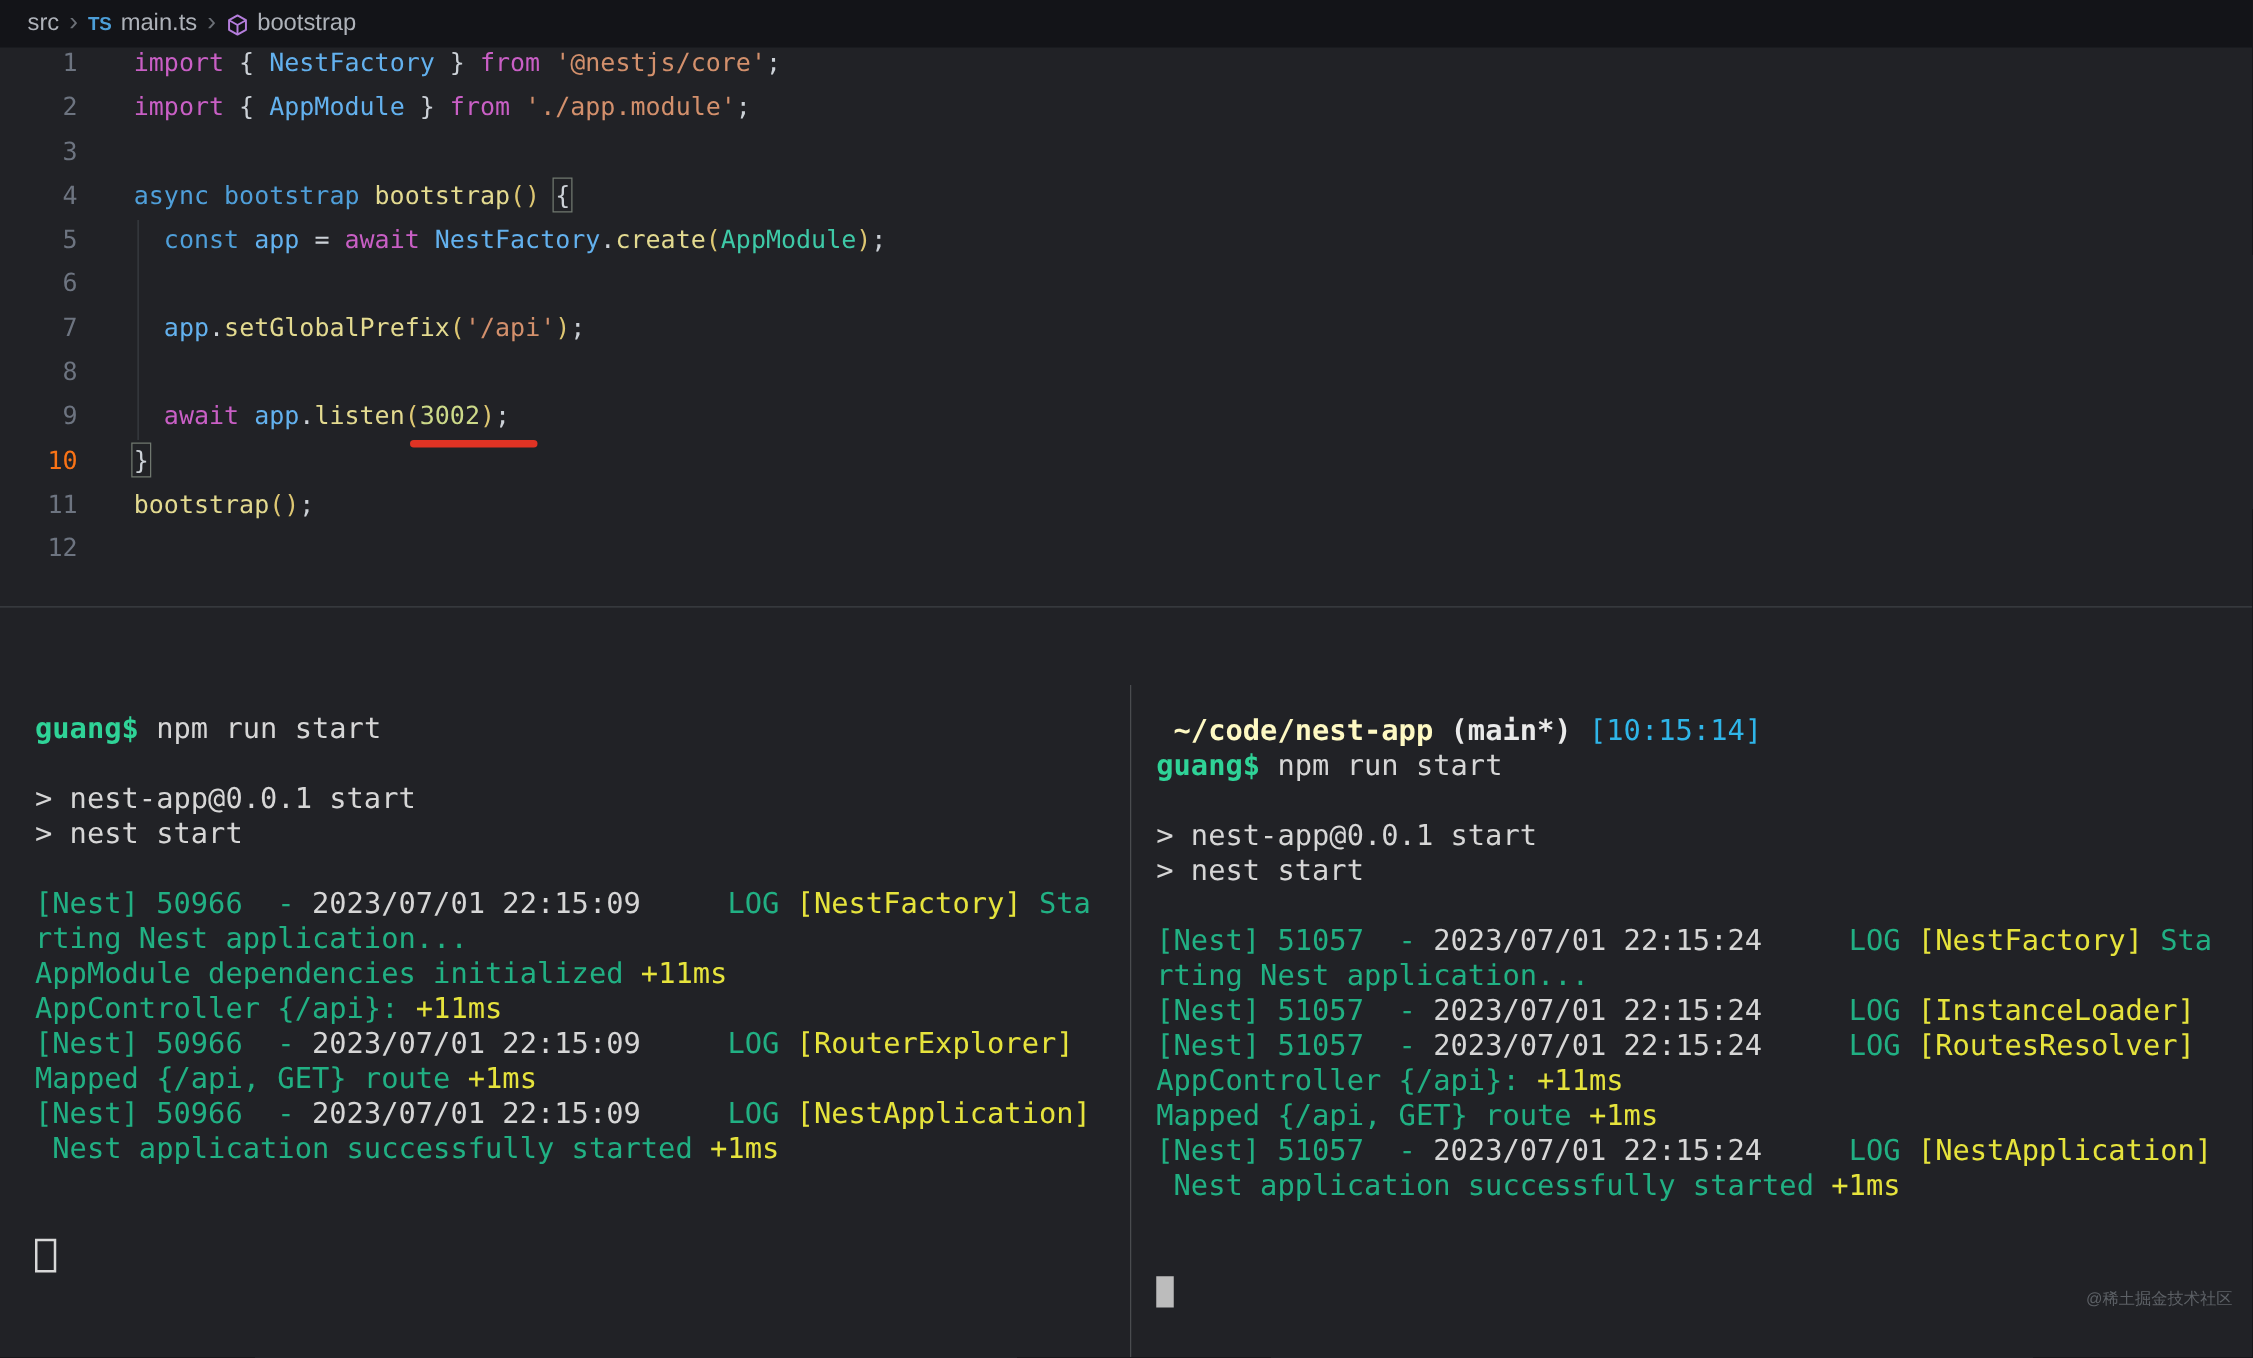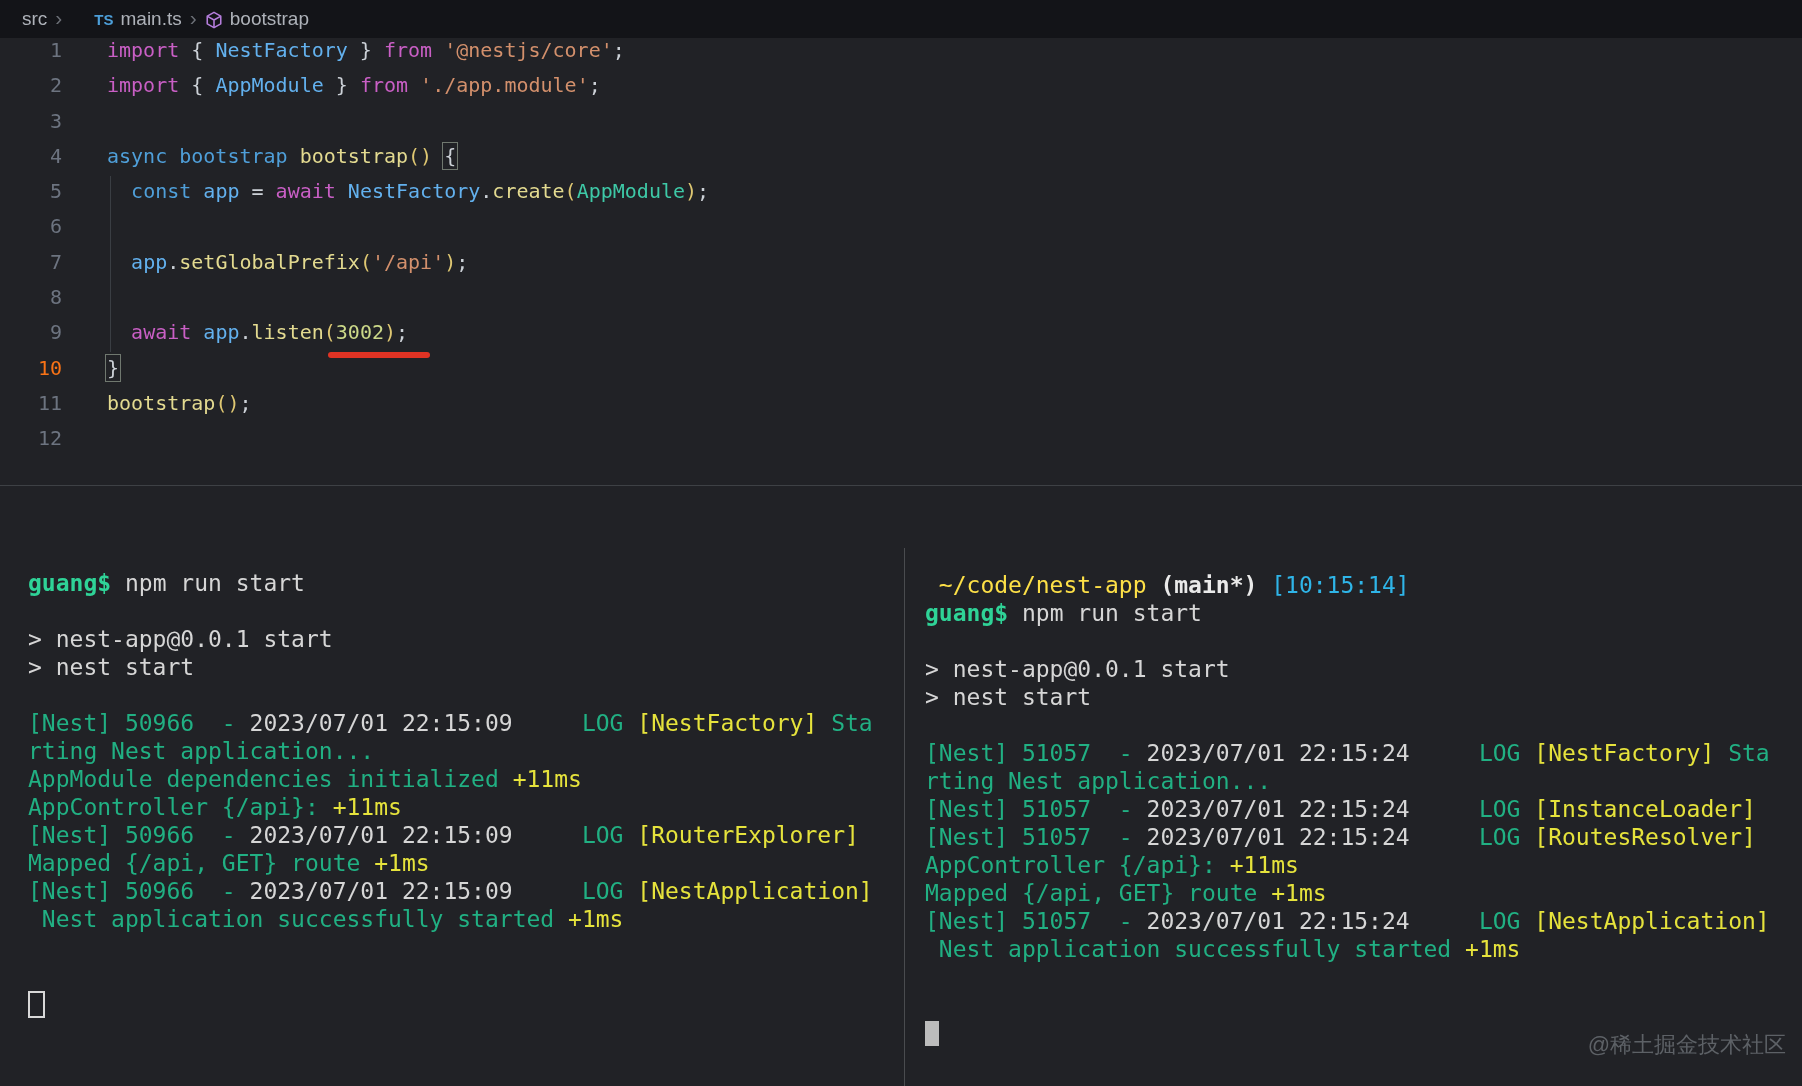--- a/index.html
+++ b/index.html
@@ -4,21 +4,21 @@
 <style>
   html,body{margin:0;padding:0;background:#101113;}
   #screen{position:relative;width:1802px;height:1086px;background:#212226;overflow:hidden;
           font-family:"DejaVu Sans Mono",monospace;}
   
   #breadcrumb{position:absolute;left:0;top:0;width:100%;height:38px;background:#131418;z-index:5;
               display:flex;align-items:center;padding-left:22px;box-sizing:border-box;
               font-family:"Liberation Sans",sans-serif;font-size:19px;color:#a7abb3;}
   #breadcrumb .crumb{color:#aeb2b9;}
   #breadcrumb .chev{color:#6c7077;font-size:21px;margin:0 8px;position:relative;top:-1px;}
-  #breadcrumb .ts-badge{color:#4c9ed8;font-weight:bold;font-size:15px;margin-right:7px;margin-left:24px;}
+  #breadcrumb .ts-badge{color:#4c9ed8;font-weight:bold;font-size:15px;margin-right:7px;}
   #breadcrumb .cube{margin-right:7px;display:inline-flex;position:relative;top:1px;}
   
   #editor{position:absolute;left:0;top:33px;width:100%;z-index:1;}
   .cline{height:35.3px;line-height:35.3px;font-size:20px;white-space:pre;}
   .lnum{display:inline-block;width:62px;text-align:right;color:#6d7480;}
   .lnum.active{color:#f97316;}
   .ctext{margin-left:45px;}
   .bb{outline:1px solid #70786f;outline-offset:1px;color:#ccd1d7;}
   #indent-guide{position:absolute;left:110px;top:176px;width:1px;height:176px;background:#3a3e43;}
   #red-line{position:absolute;left:328px;top:352px;width:102px;height:6px;border-radius:3px;z-index:2;}
@@ -28,21 +28,21 @@
           font-family:"Liberation Sans",sans-serif;font-size:20px;letter-spacing:.6px;}
   .ptab{position:absolute;top:18px;color:#8e9297;padding-bottom:14px;cursor:default;}
   .ptab.active{color:#eceef0;border-bottom:1.5px solid #e3e5e7;}
   
   .term{position:absolute;font-size:23px;z-index:1;}
   .trow{height:28px;line-height:28px;white-space:pre;color:#d6d6d6;}
   #vdivider{position:absolute;left:904px;top:548px;width:1px;height:538px;}
   #cursor-left{position:absolute;left:28px;top:991px;width:13px;height:23px;border:2px solid #d8d8d8;box-sizing:content-box;}
   #cursor-right{position:absolute;left:925px;top:1021px;width:14px;height:25px;}
   
-  #watermark{position:absolute;right:16px;top:1030px;color:#5d6166;font-size:22px;
+  #watermark{position:absolute;right:16px;top:1030px;color:#5d6166;font-size:13px;
              font-family:"Liberation Sans",sans-serif;z-index:3;}
 </style>
 </head>
 <body>
 
 <div id="screen">
 
   <div id="breadcrumb">
     <span class="crumb">src</span>
     <span class="chev">›</span>
@@ -87,21 +87,21 @@
       <div class="trow"><span style="color: rgb(33, 176, 131);">[Nest] 50966  - </span><span style="color: rgb(214, 214, 214);">2023/07/01 22:15:09</span><span style="color: rgb(33, 176, 131);">     LOG </span><span style="color: rgb(230, 227, 60);">[NestFactory] </span><span style="color: rgb(33, 176, 131);">Sta</span></div>
       <div class="trow"><span style="color: rgb(33, 176, 131);">rting Nest application...</span></div>
       <div class="trow"><span style="color: rgb(33, 176, 131);">AppModule dependencies initialized </span><span style="color: rgb(230, 227, 60);">+11ms</span></div>
       <div class="trow"><span style="color: rgb(33, 176, 131);">AppController {/api}: </span><span style="color: rgb(230, 227, 60);">+11ms</span></div>
       <div class="trow"><span style="color: rgb(33, 176, 131);">[Nest] 50966  - </span><span style="color: rgb(214, 214, 214);">2023/07/01 22:15:09</span><span style="color: rgb(33, 176, 131);">     LOG </span><span style="color: rgb(230, 227, 60);">[RouterExplorer] </span></div>
       <div class="trow"><span style="color: rgb(33, 176, 131);">Mapped {/api, GET} route </span><span style="color: rgb(230, 227, 60);">+1ms</span></div>
       <div class="trow"><span style="color: rgb(33, 176, 131);">[Nest] 50966  - </span><span style="color: rgb(214, 214, 214);">2023/07/01 22:15:09</span><span style="color: rgb(33, 176, 131);">     LOG </span><span style="color: rgb(230, 227, 60);">[NestApplication]</span></div>
       <div class="trow"><span style="color: rgb(33, 176, 131);"> Nest application successfully started </span><span style="color: rgb(230, 227, 60);">+1ms</span></div>
     </div>
   <div id="term-right" class="term" style="left:925px;top:571px;width:874px;">
-      <div class="trow"><span style="color: #fde047; font-weight: normal;"> ~/code/nest-app</span><span style="color: rgb(234, 234, 234); font-weight: bold;"> (main*)</span><span style="color: rgb(47, 181, 232);"> [10:15:14]</span></div>
+      <div class="trow"><span style="color: #fef9c3; font-weight: bold;"> ~/code/nest-app</span><span style="color: rgb(234, 234, 234); font-weight: bold;"> (main*)</span><span style="color: rgb(47, 181, 232);"> [10:15:14]</span></div>
       <div class="trow"><span style="color: rgb(47, 211, 151); font-weight: bold;">guang$</span><span style="color: rgb(214, 214, 214);"> npm run start</span></div>
       <div class="trow"></div>
       <div class="trow"><span style="color: rgb(214, 214, 214);">&gt; nest-app@0.0.1 start</span></div>
       <div class="trow"><span style="color: rgb(214, 214, 214);">&gt; nest start</span></div>
       <div class="trow"></div>
       <div class="trow"><span style="color: rgb(33, 176, 131);">[Nest] 51057  - </span><span style="color: rgb(214, 214, 214);">2023/07/01 22:15:24</span><span style="color: rgb(33, 176, 131);">     LOG </span><span style="color: rgb(230, 227, 60);">[NestFactory] </span><span style="color: rgb(33, 176, 131);">Sta</span></div>
       <div class="trow"><span style="color: rgb(33, 176, 131);">rting Nest application...</span></div>
       <div class="trow"><span style="color: rgb(33, 176, 131);">[Nest] 51057  - </span><span style="color: rgb(214, 214, 214);">2023/07/01 22:15:24</span><span style="color: rgb(33, 176, 131);">     LOG </span><span style="color: rgb(230, 227, 60);">[InstanceLoader] </span></div>
       <div class="trow"><span style="color: rgb(33, 176, 131);">[Nest] 51057  - </span><span style="color: rgb(214, 214, 214);">2023/07/01 22:15:24</span><span style="color: rgb(33, 176, 131);">     LOG </span><span style="color: rgb(230, 227, 60);">[RoutesResolver] </span></div>
       <div class="trow"><span style="color: rgb(33, 176, 131);">AppController {/api}: </span><span style="color: rgb(230, 227, 60);">+11ms</span></div>

